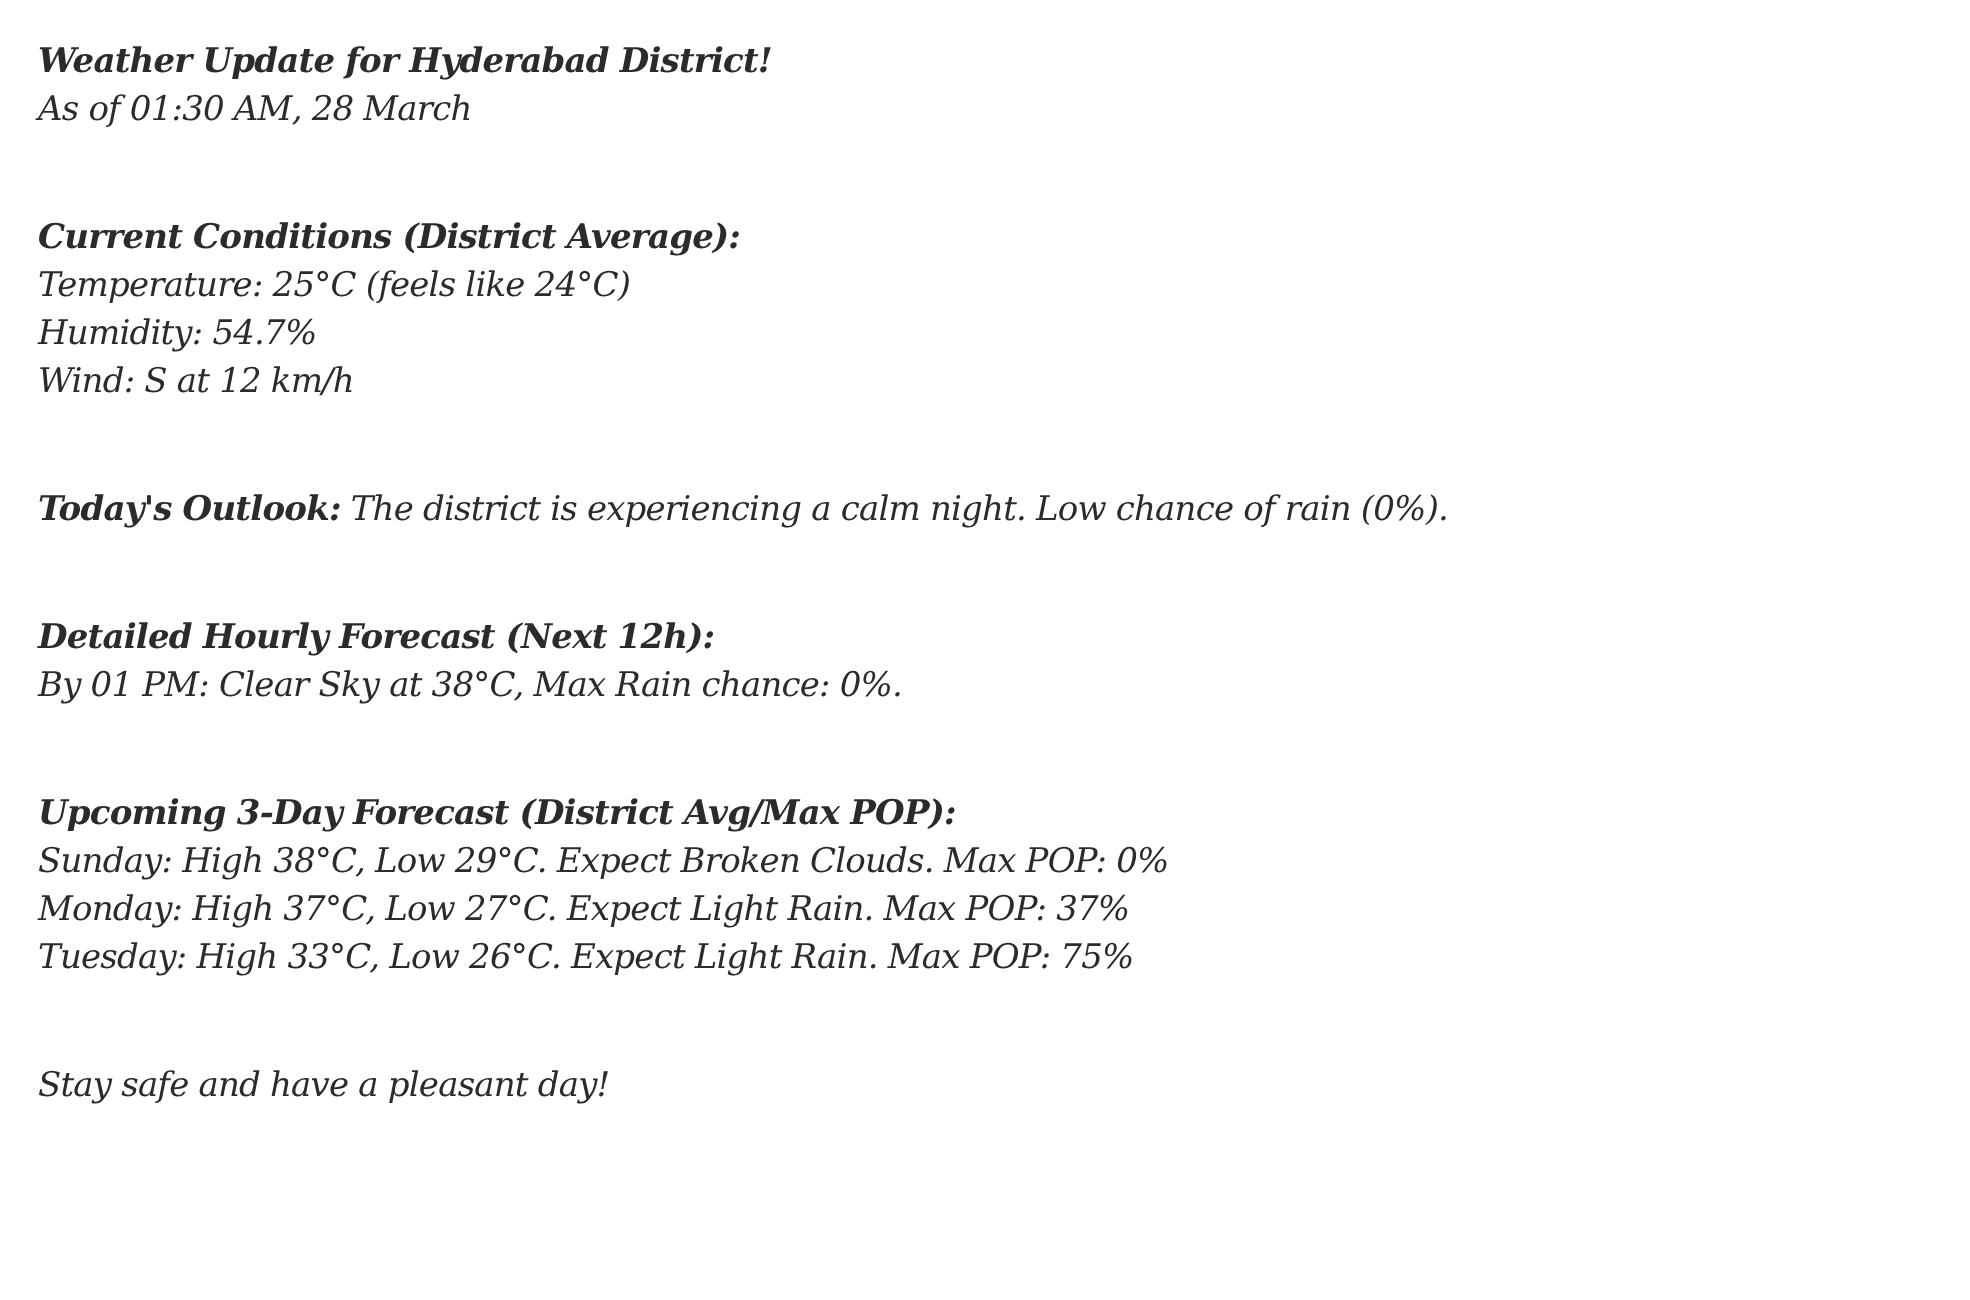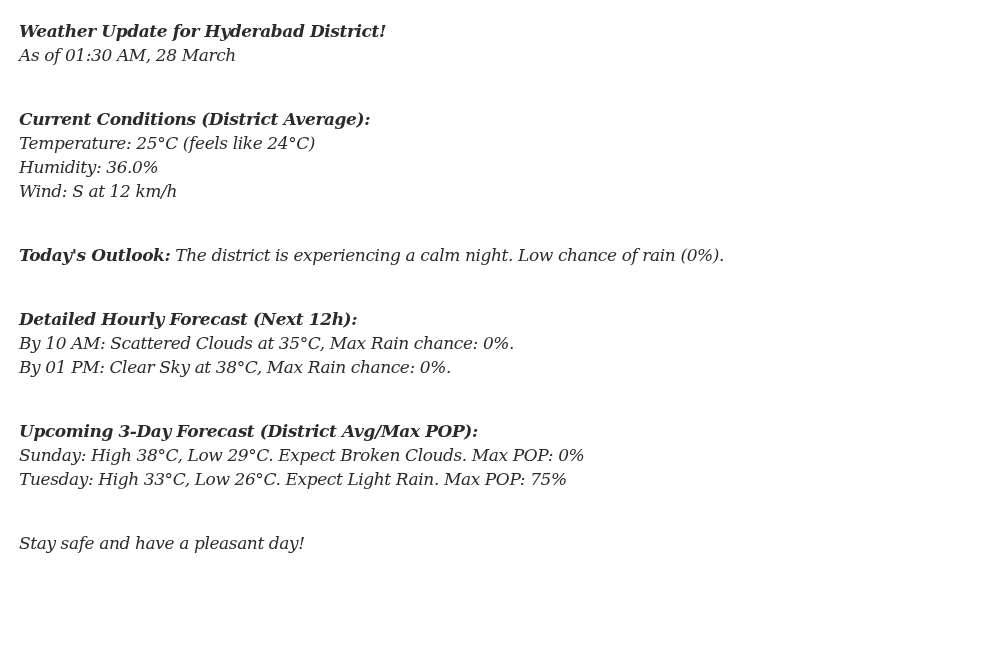--- a/index.html
+++ b/index.html
@@ -35,37 +35,37 @@
 <div class="report">
 
   <div class="block">
     <div class="line bold">Weather Update for Hyderabad District!</div>
     <div class="line">As of 01:30 AM, 28 March</div>
   </div>
 
   <div class="block">
     <div class="line bold">Current Conditions (District Average):</div>
     <div class="line">Temperature: 25°C (feels like 24°C)</div>
-    <div class="line">Humidity: 36.0%</div>
+    <div class="line">Humidity: 54.7%</div>
     <div class="line">Wind: S at 12 km/h</div>
   </div>
 
   <div class="block">
     <div class="line"><span class="bold">Today's Outlook:</span><span> The district is experiencing a calm night. Low chance of rain (0%).</span></div>
   </div>
 
   <div class="block">
     <div class="line bold">Detailed Hourly Forecast (Next 12h):</div>
-    <div class="line">By 10 AM: Scattered Clouds at 35°C, Max Rain chance: 0%.</div>
     <div class="line">By 01 PM: Clear Sky at 38°C, Max Rain chance: 0%.</div>
   </div>
 
   <div class="block">
     <div class="line bold">Upcoming 3-Day Forecast (District Avg/Max POP):</div>
     <div class="line">Sunday: High 38°C, Low 29°C. Expect Broken Clouds. Max POP: 0%</div>
+    <div class="line">Monday: High 37°C, Low 27°C. Expect Light Rain. Max POP: 37%</div>
     <div class="line">Tuesday: High 33°C, Low 26°C. Expect Light Rain. Max POP: 75%</div>
   </div>
 
   <div class="block">
     <div class="line">Stay safe and have a pleasant day!</div>
   </div>
 
 </div>
 
 </body></html>

